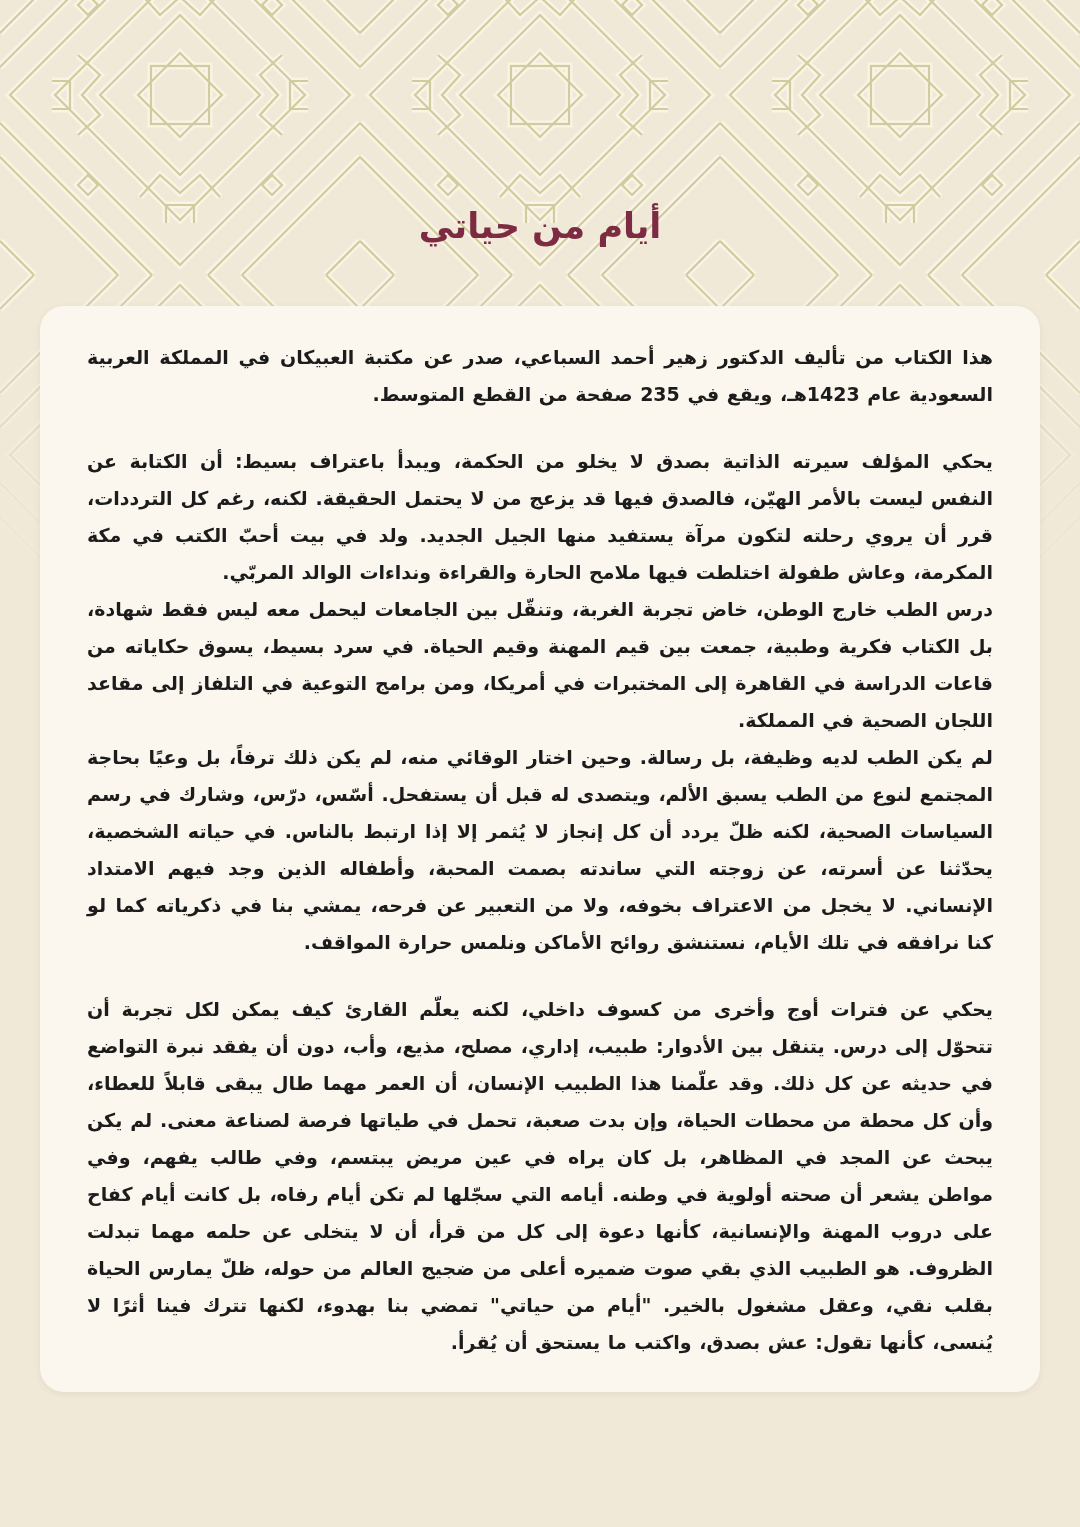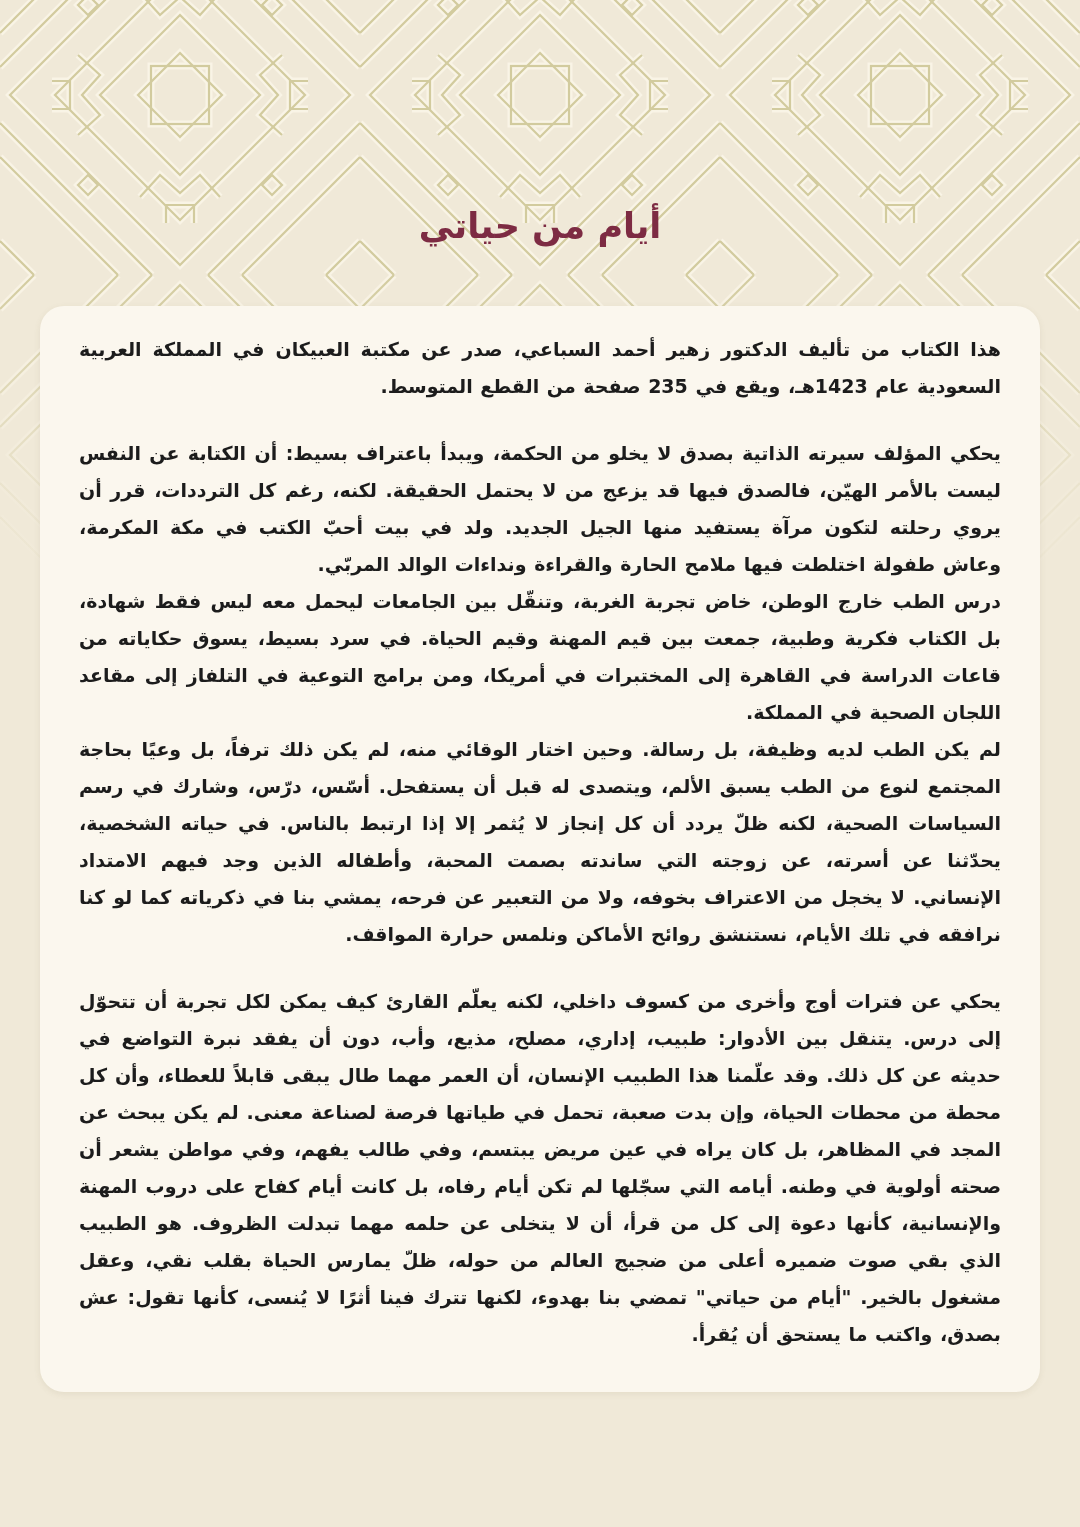--- a/index.html
+++ b/index.html
@@ -38,21 +38,21 @@
   }
   .content-card{
     position:absolute;left:40px;top:306px;z-index:2;
     width:1000px;height:1086px;
     background:var(--card-background);
     border-radius:24px;
     box-shadow:0 2px 6px rgba(120,106,70,0.10);
     padding:21px 35px;
     direction:rtl;
   }
-  .text-block{margin:4px;}
+  .text-block{margin:12px;}
   .text-block + .text-block{margin-top:30px;}
   .content-card p{
     margin:0;
     font-size:19px;
     line-height:37px;
     font-weight:bold;
     color:var(--body-text);
     text-align:justify;
     word-spacing:1px;
   }

